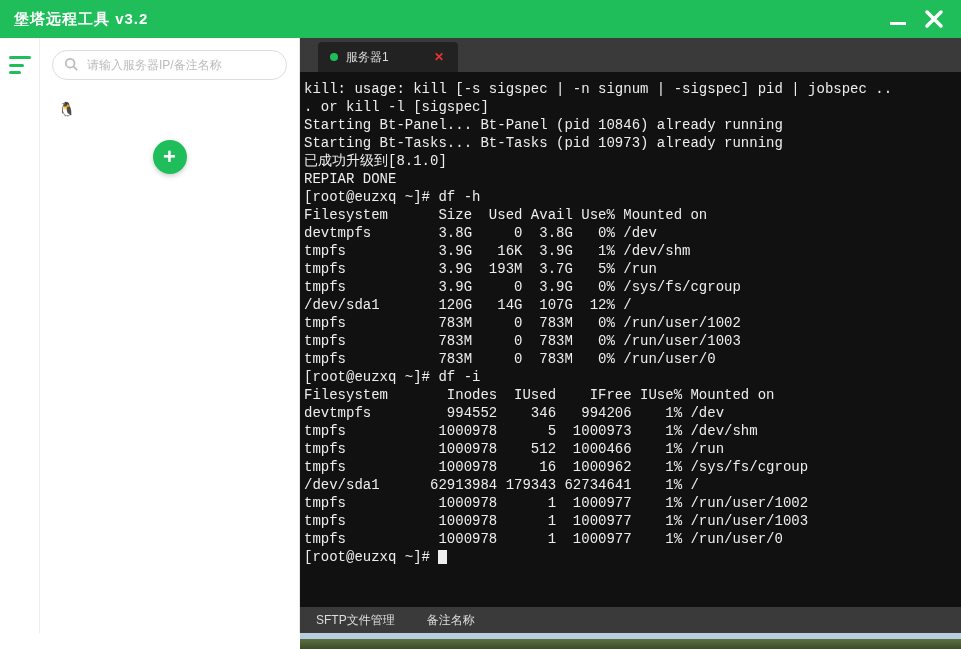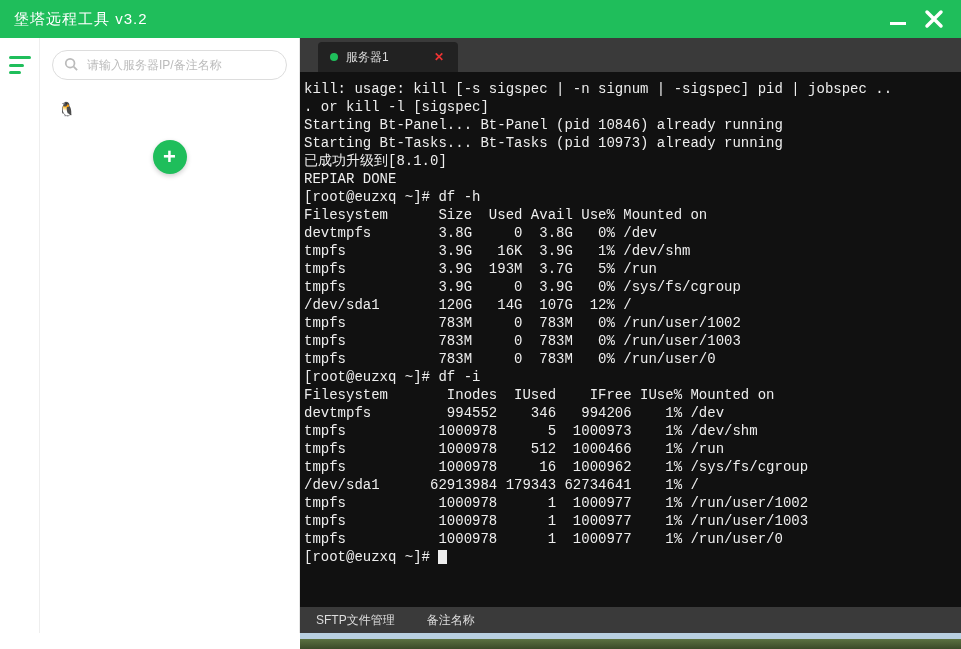--- a/index.html
+++ b/index.html
@@ -1,18 +1,18 @@
 <!DOCTYPE html>
 <html><head>
 <meta charset="utf-8">
 <style>
   *{box-sizing:border-box;margin:0;padding:0}
   body{font-family:"Microsoft YaHei",Arial,sans-serif;font-size:13px;background:#d8d8d8}
   .window{width:961px;height:649px;display:flex;flex-direction:column;background:#fff;position:relative}
-  .titlebar{height:38px;background:#1fbe5b;display:flex;align-items:center;padding:0 14px;color:#fff;font-weight:normal;letter-spacing:1px}
+  .titlebar{height:38px;background:#1fbe5b;display:flex;align-items:center;padding:0 14px;color:#fff;font-weight:bold;letter-spacing:1px}
   .titlebar .title{flex:1;font-size:15px}
   .titlebar .ctrl{width:26px;height:26px;margin-left:10px;display:flex;align-items:center;justify-content:center;cursor:pointer}
   .body{flex:1;display:flex;min-height:0}
   .left-strip{width:40px;border-right:1px solid #eee;display:flex;flex-direction:column;align-items:center;padding-top:18px;background:#fff}
   .hamburger{width:22px;height:18px;display:flex;flex-direction:column;justify-content:space-between;cursor:pointer}
   .hamburger span{display:block;height:3px;width:100%;background:#1fbe5b;border-radius:2px}
   .hamburger span:nth-child(2){width:70%}
   .hamburger span:nth-child(3){width:55%}
   .sidebar{width:260px;border-right:1px solid #e5e5e5;background:#fff;padding:12px 12px 0 12px;display:flex;flex-direction:column}
   .search{position:relative;margin-bottom:14px}

